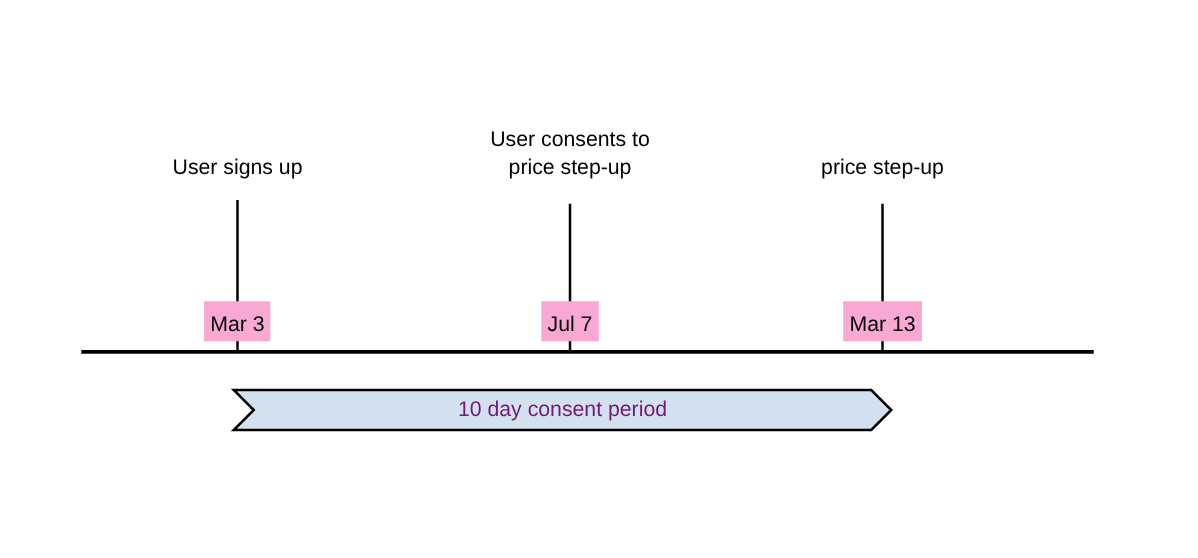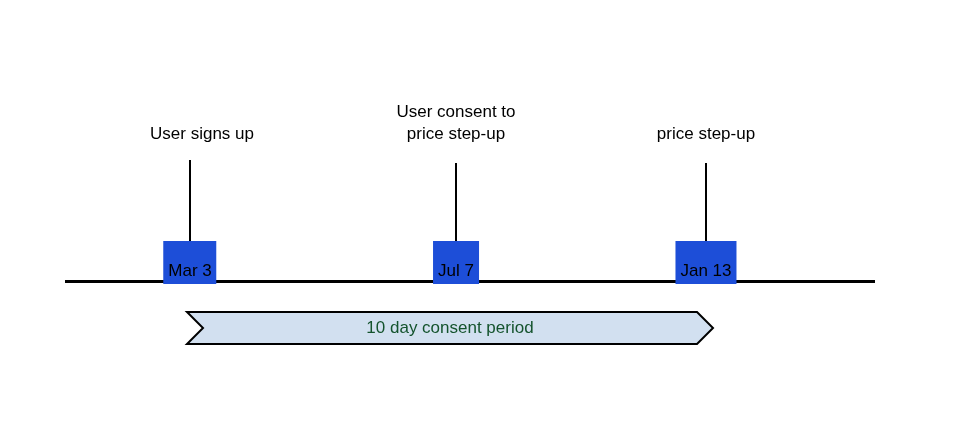--- a/index.html
+++ b/index.html
@@ -60,25 +60,25 @@
   }
   .marker-label .label-line {
     display: block;
   }
 
   
   .marker-date {
     position: absolute;
     left: 50%;
     transform: translateX(-50%);
-    background: #1d4ed8;
+    background: #f9a8d4;
     color: #000000;
     font-size: 17px;
     line-height: 22px;
-    padding: 19px 5px 2px 5px;
+    padding: 8px 5px 2px 5px;
     white-space: nowrap;
     z-index: 2;
   }
 
   
   .period-ribbon {
     position: absolute;
     z-index: 4;
   }
   .period-ribbon svg {
@@ -89,55 +89,55 @@
     position: absolute;
     left: 0;
     top: 0;
     width: 100%;
     height: 100%;
     display: flex;
     align-items: center;
     justify-content: center;
     font-size: 17px;
     line-height: 20px;
-    color: #14532d;
+    color: #701a75;
     white-space: nowrap;
     pointer-events: none;
   }
 </style>
 </head>
 <body>
 
 <div id="canvas">
 
   <div class="axis-line" style="left:65px; top:280px; width:810px;"></div>
 
   <div class="marker" style="left:190px;">
     <div class="marker-stem" style="top:160px; height:121px;"></div>
-    <div class="marker-label" style="bottom:301px;margin-left:12px;">
+    <div class="marker-label" style="bottom:301px;">
       <span class="label-line">User signs up</span>
     </div>
     <div class="marker-date" style="top:241px;">Mar 3</div>
   </div>
 
   <div class="marker" style="left:456px;">
     <div class="marker-stem" style="top:163px; height:118px;"></div>
     <div class="marker-label" style="bottom:301px;">
-      <span class="label-line">User consent to</span>
+      <span class="label-line">User consents to</span>
       <span class="label-line">price step-up</span>
     </div>
     <div class="marker-date" style="top:241px;">Jul 7</div>
   </div>
 
   <div class="marker" style="left:706px;">
     <div class="marker-stem" style="top:163px; height:118px;"></div>
     <div class="marker-label" style="bottom:301px;">
       <span class="label-line">price step-up</span>
     </div>
-    <div class="marker-date" style="top:241px;">Jan 13</div>
+    <div class="marker-date" style="top:241px;">Mar 13</div>
   </div>
 
   <div class="period-ribbon" style="left:186px; top:311px; width:528px; height:34px;">
     <svg width="528" height="34" viewBox="0 0 528 34">
       <polygon points="1,1 511,1 527,17 511,33 1,33 17,17" fill="#d2e0f0" stroke="#000000" stroke-width="2" stroke-linejoin="miter"></polygon>
     </svg>
     <div class="ribbon-text">
       <span>10 day consent period</span>
     </div>
   </div>

